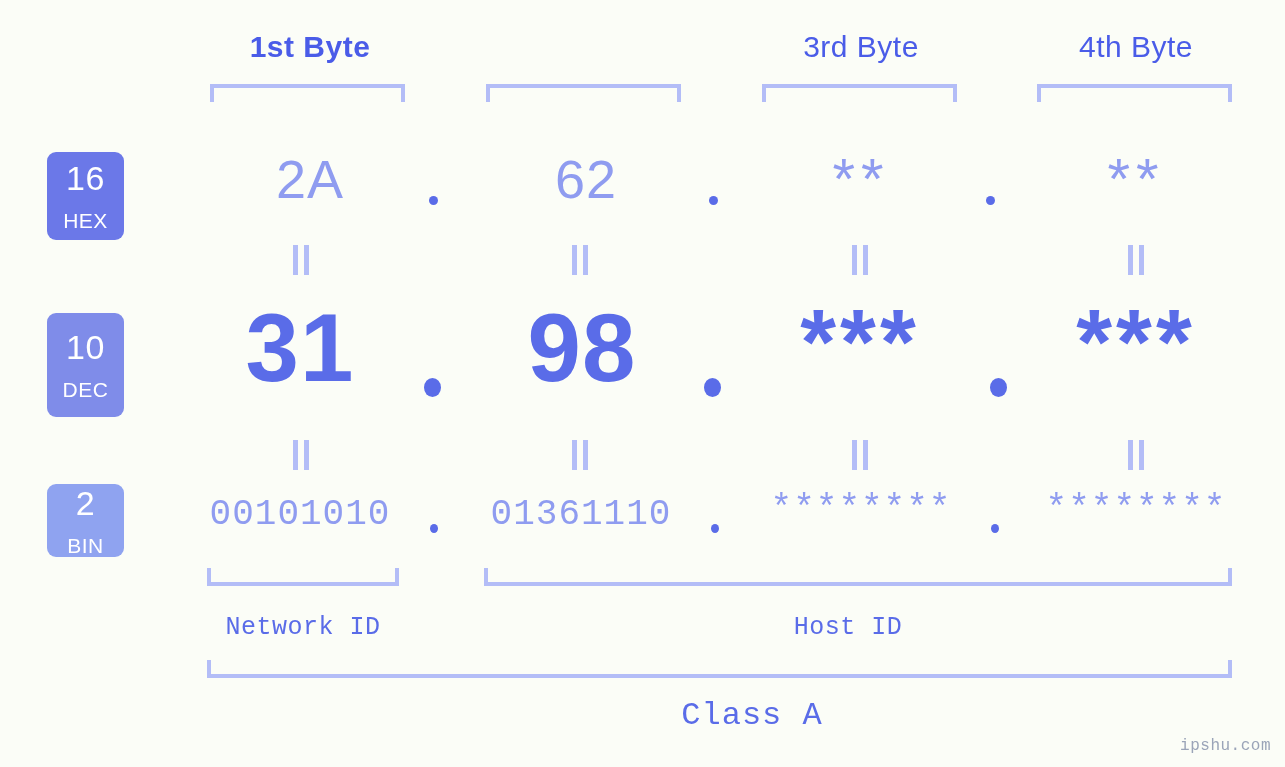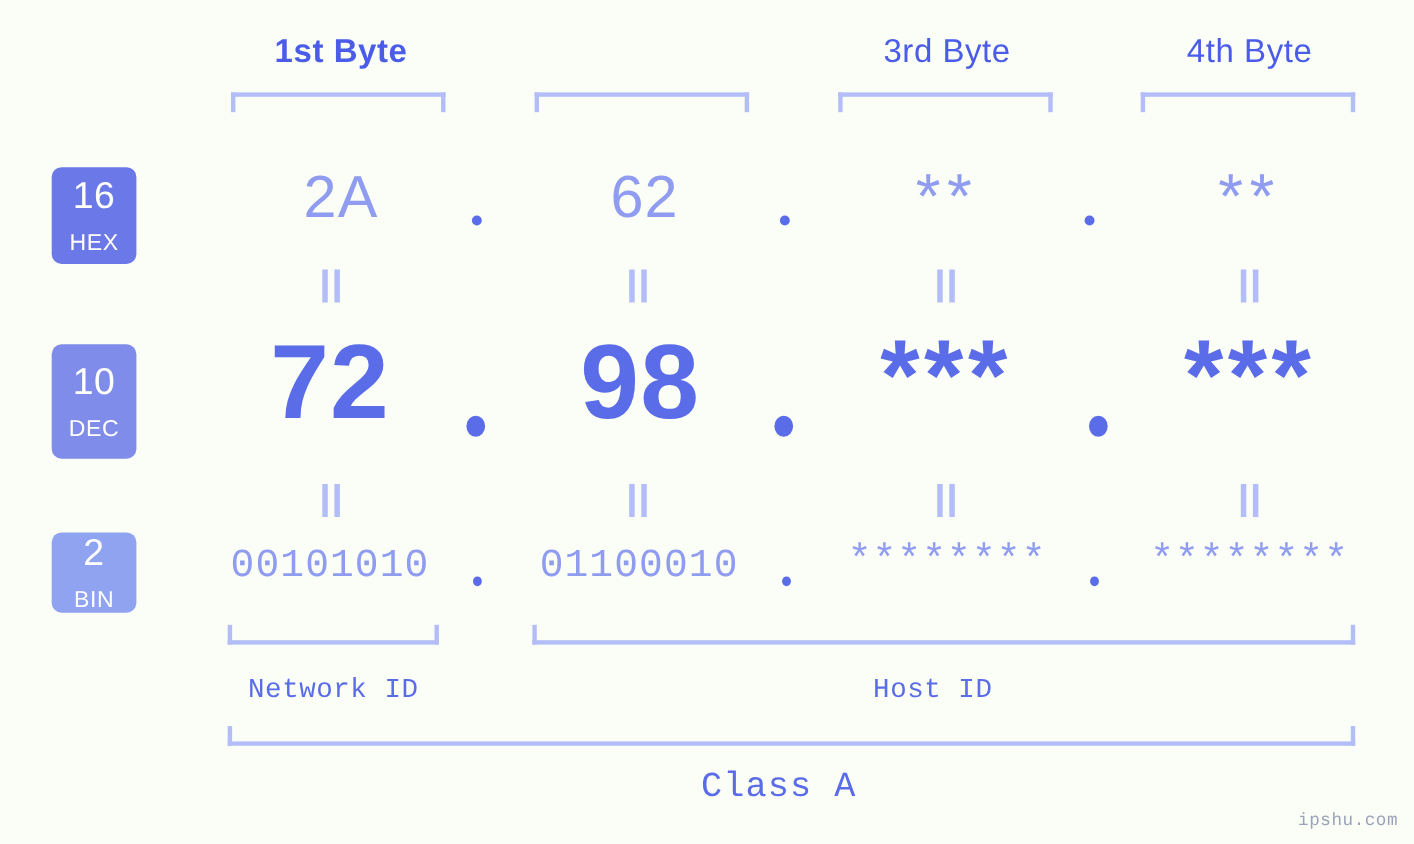--- a/index.html
+++ b/index.html
@@ -244,21 +244,21 @@
     </div>
   <div class="eqmark" style="left:851px; top:245px;">
       <i></i>
       <i></i>
     </div>
   <div class="eqmark" style="left:1127px;top:245px;">
       <i></i>
       <i></i>
     </div>
 
-  <div class="cell dec-val" style="left:170px;">72</div>
+  <div class="cell dec-val" style="left:170px;">31</div>
   <div class="cell dec-val" style="left:452px;">98</div>
   <div class="cell dec-star" style="left:730px;">***</div>
   <div class="cell dec-star" style="left:1006px;">***</div>
 
   <div class="dot big" style="left:424px; top:378px;"></div>
   <div class="dot big" style="left:704px; top:378px;"></div>
   <div class="dot big" style="left:990px; top:378px;"></div>
 
   <div class="eqmark" style="left:292px; top:440px;">
       <i></i>
@@ -271,32 +271,32 @@
   <div class="eqmark" style="left:851px; top:440px;">
       <i></i>
       <i></i>
     </div>
   <div class="eqmark" style="left:1127px;top:440px;">
       <i></i>
       <i></i>
     </div>
 
   <div class="cell bin-val" style="left:170px;">00101010</div>
-  <div class="cell bin-val" style="left:451px;">01100010</div>
+  <div class="cell bin-val" style="left:451px;">01361110</div>
   <div class="cell bin-star" style="left:731px;">********</div>
   <div class="cell bin-star" style="left:1006px;">********</div>
 
   <div class="dot tiny" style="left:430px; top:524px;"></div>
   <div class="dot tiny" style="left:711px; top:524px;"></div>
   <div class="dot tiny" style="left:991px; top:524px;"></div>
 
   <div class="bracket up" style="left:207px; top:568px; width:192px;"></div>
   <div class="bracket up" style="left:484px; top:568px; width:748px;"></div>
 
   <div class="group-label" style="left:183px; top:613px; width:240px;">Network ID</div>
   <div class="group-label" style="left:728px; top:613px; width:240px;">Host ID</div>
 
   <div class="bracket up" style="left:207px; top:660px; width:1025px;"></div>
-  <div class="class-label" style="left:588px; top:697px; width:240px;">Class A</div>
+  <div class="class-label" style="left:632px; top:697px; width:240px;">Class A</div>
 
   <div class="watermark">ipshu.com</div>
 
 </div>
 
 </body></html>

